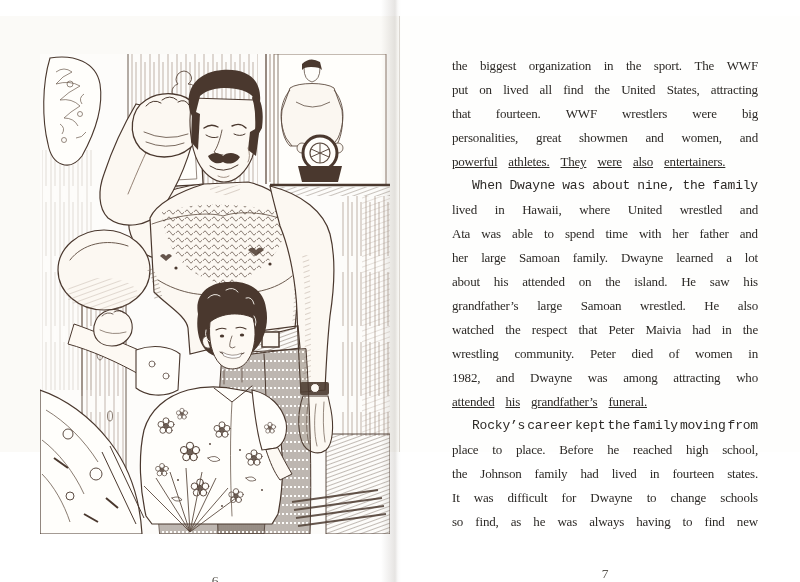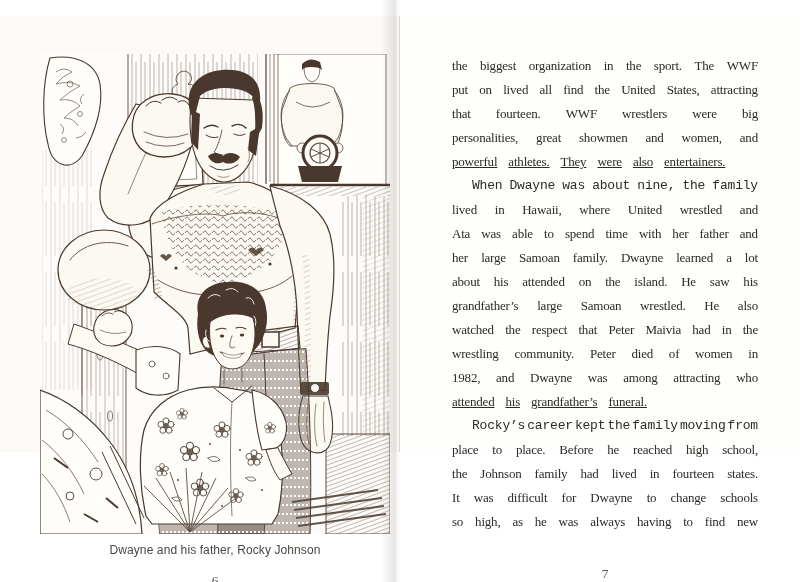--- a/index.html
+++ b/index.html
@@ -249,21 +249,20 @@
           <circle cx="28" cy="380" r="5" fill="none" stroke="#4a382e" stroke-width="0.9"></circle>
           <circle cx="56" cy="420" r="6" fill="none" stroke="#4a382e" stroke-width="0.9"></circle>
           <circle cx="30" cy="442" r="4" fill="none" stroke="#4a382e" stroke-width="0.9"></circle>
           <path d="M14,404 l14,10 M66,444 l12,10 M44,460 l14,8" stroke="#4a382e" stroke-width="2" fill="none"></path>
           <path d="M62,398 L96,470 M70,392 L104,464" stroke="#4a382e" stroke-width="1" fill="none"></path>
         </g>
         <g stroke="#5d4c41" stroke-width="1" fill="none" opacity="0.9">
           <path d="M150,478 L104,432 M150,478 L116,424 M150,478 L130,418 M150,478 L146,414 M150,478 L162,418 M150,478 L176,424 M150,478 L188,434 M150,478 L196,444"></path>
         </g>
       </svg>
-      <figcaption>Dwayne and his father, Rocky Johnson</figcaption>
     </figure>
     <div class="pagenum pagenum-left">6</div>
   </div>
 
   <div class="page page-right">
     <div class="textblock">
         <div class="line just">
           <span>the</span>
           <span>biggest</span>
           <span>organization</span>
@@ -436,21 +435,21 @@
           <span>was</span>
           <span>difficult</span>
           <span>for</span>
           <span>Dwayne</span>
           <span>to</span>
           <span>change</span>
           <span>schools</span>
         </div>
         <div class="line just">
           <span>so</span>
-          <span>high,</span>
+          <span>find,</span>
           <span>as</span>
           <span>he</span>
           <span>was</span>
           <span>always</span>
           <span>having</span>
           <span>to</span>
           <span>find</span>
           <span>new</span>
         </div>
       </div>

